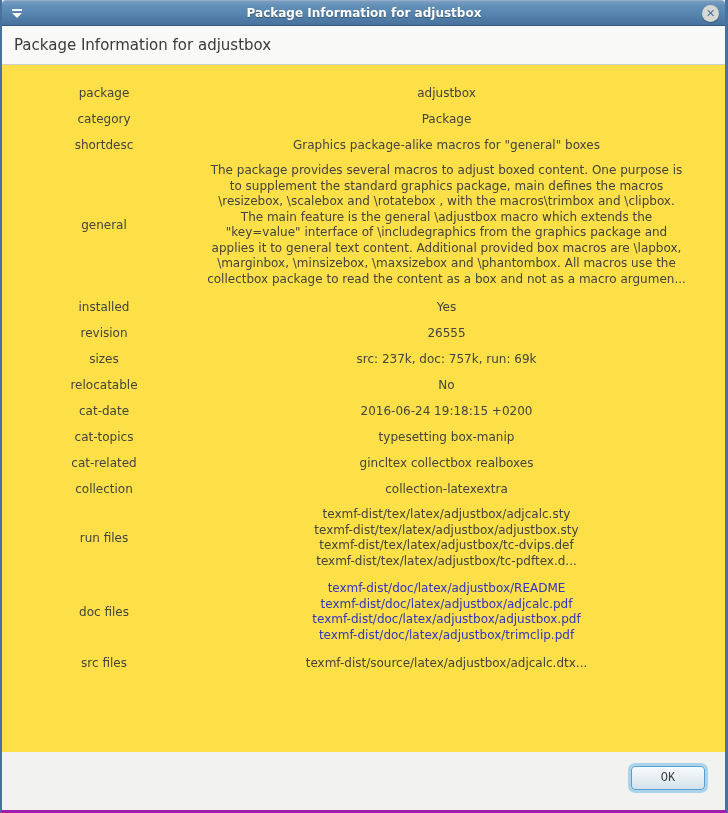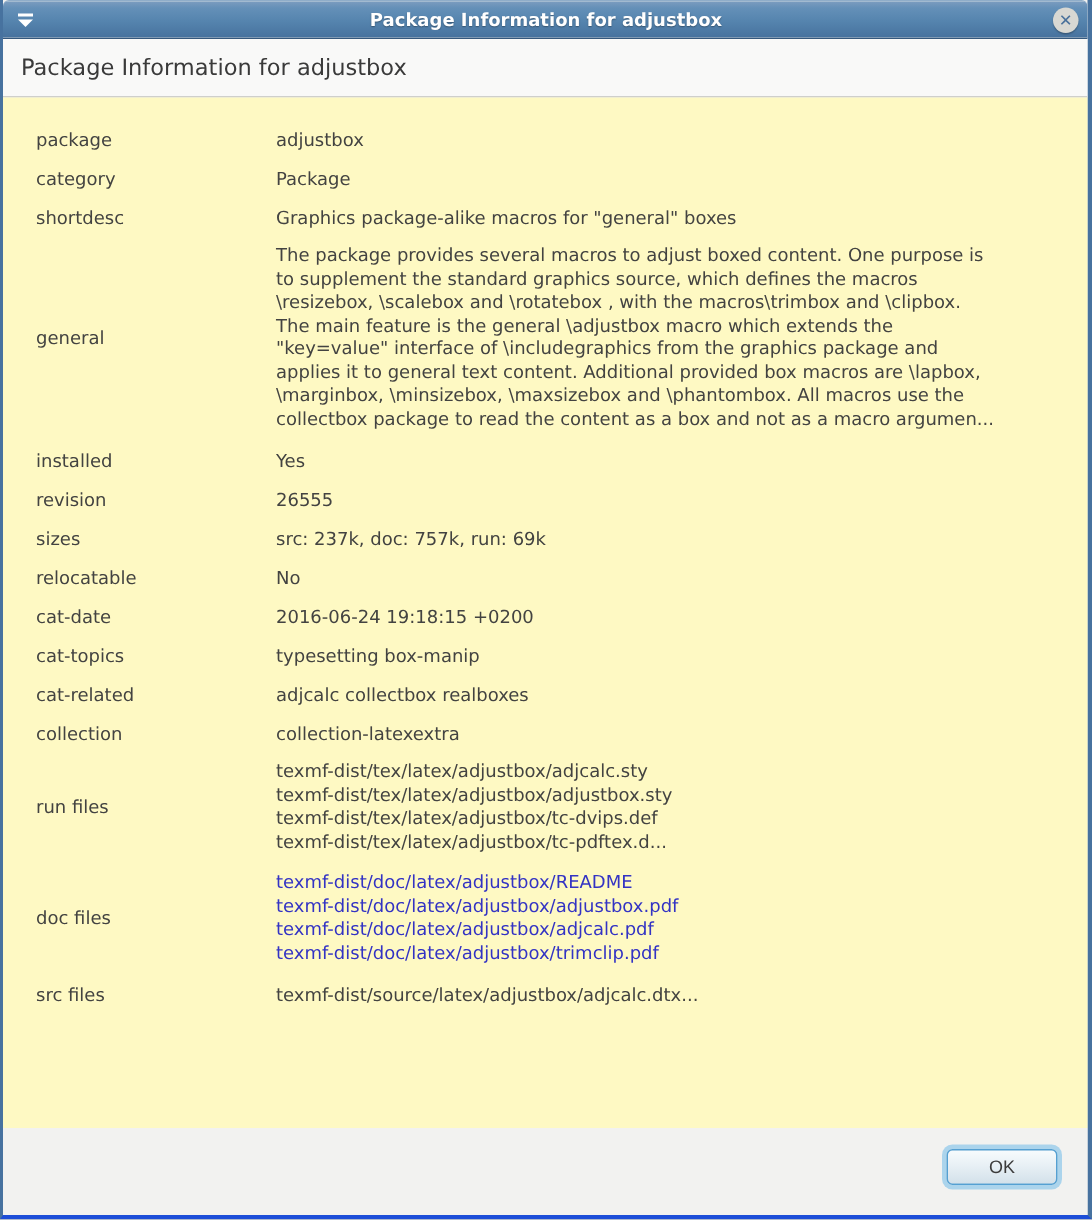--- a/index.html
+++ b/index.html
@@ -4,21 +4,21 @@
 <style>
   * { box-sizing: border-box; margin: 0; padding: 0; }
   html, body { background: #b9b9b5; }
   body { font-family: "DejaVu Sans", sans-serif; }
 
   .window {
     width: 728px; height: 813px;
     display: flex; flex-direction: column;
     border-left: 2px solid #47729f;
     border-right: 3px solid #47729f;
-    border-bottom: 3px solid #1d4ed8;
+    border-bottom: 3px solid #a21caf;
     background: #f2f2f0;
   }
 
   
   .titlebar {
     height: 26px; flex: 0 0 26px;
     display: flex; align-items: center;
     padding: 0 6px;
     background: linear-gradient(to bottom, #7b9cbf 0%, #6490b8 18%, #5584ae 55%, #47729e 100%);
     border-top: 1px solid #8fadc9;
@@ -60,45 +60,46 @@
     display: flex; align-items: center;
     padding: 0 12px;
   }
   .dialog-header h1 {
     font-size: 15px; font-weight: normal; color: #3a3a3a;
   }
 
   
   .content {
     flex: 1 1 auto;
-    background: #fef9c3;
+    background: #fde047;
     padding: 20px 10px 0 22px;
     font-size: 12px; color: #434341;
     overflow: hidden;
+    text-align: center;
   }
   .row { display: flex; align-items: flex-start; margin-bottom: 10px; }
   .row.block { align-items: center; margin-bottom: 12px; }
   .row .lbl { flex: 0 0 160px; color: #434341; line-height: 16px; }
   .row .val { flex: 1 1 auto; line-height: 16px; padding-right: 6px; }
   .row .val-lines { flex: 1 1 auto; padding-right: 6px; }
   .row .val-lines div, .row .val-lines a { display: block; line-height: 15.5px; }
   .row .val-lines a {
     color: #3333c4; text-decoration: none; cursor: pointer;
   }
 
   
   .footer {
     flex: 0 0 58px;
     background: #f2f2f0;
     display: flex; align-items: center; justify-content: flex-end;
     padding: 0 20px 6px 0;
   }
   .ok-button {
     width: 74px; height: 24px;
-    font-family: Liberation Sans, sans-serif;
+    font-family: Liberation Mono, monospace;
     font-size: 12px; color: #3c3c3c;
     background: linear-gradient(to bottom, #f7fbfd 0%, #e8f0f5 45%, #d3e1ea 100%);
     border: 1px solid #55a0d2;
     border-radius: 4px;
     box-shadow: 0 0 0 3px #abd4ec;
     cursor: pointer;
   }
 </style>
 </head>
 <body>
@@ -132,21 +133,21 @@
 
     <div class="row">
       <div class="lbl">shortdesc</div>
       <div class="val">Graphics package-alike macros for "general" boxes</div>
     </div>
 
     <div class="row block">
       <div class="lbl">general</div>
       <div class="val-lines">
         <div>The package provides several macros to adjust boxed content. One purpose is</div>
-        <div>to supplement the standard graphics source, which defines the macros</div>
+        <div>to supplement the standard graphics package, main defines the macros</div>
         <div>\resizebox, \scalebox and \rotatebox , with the macros\trimbox and \clipbox.</div>
         <div>The main feature is the general \adjustbox macro which extends the</div>
         <div>"key=value" interface of \includegraphics from the graphics package and</div>
         <div>applies it to general text content. Additional provided box macros are \lapbox,</div>
         <div>\marginbox, \minsizebox, \maxsizebox and \phantombox. All macros use the</div>
         <div>collectbox package to read the content as a box and not as a macro argumen...</div>
       </div>
     </div>
 
     <div class="row">
@@ -176,21 +177,21 @@
     </div>
 
 
     <div class="row">
       <div class="lbl">cat-topics</div>
       <div class="val">typesetting box-manip</div>
     </div>
 
     <div class="row">
       <div class="lbl">cat-related</div>
-      <div class="val">adjcalc collectbox realboxes</div>
+      <div class="val">gincltex collectbox realboxes</div>
     </div>
 
     <div class="row">
       <div class="lbl">collection</div>
       <div class="val">collection-latexextra</div>
     </div>
 
     <div class="row block">
       <div class="lbl">run files</div>
       <div class="val-lines">
@@ -198,22 +199,22 @@
         <div>texmf-dist/tex/latex/adjustbox/adjustbox.sty</div>
         <div>texmf-dist/tex/latex/adjustbox/tc-dvips.def</div>
         <div>texmf-dist/tex/latex/adjustbox/tc-pdftex.d...</div>
       </div>
     </div>
 
     <div class="row block">
       <div class="lbl">doc files</div>
       <div class="val-lines">
         <a>texmf-dist/doc/latex/adjustbox/README</a>
+        <a>texmf-dist/doc/latex/adjustbox/adjcalc.pdf</a>
         <a>texmf-dist/doc/latex/adjustbox/adjustbox.pdf</a>
-        <a>texmf-dist/doc/latex/adjustbox/adjcalc.pdf</a>
         <a>texmf-dist/doc/latex/adjustbox/trimclip.pdf</a>
       </div>
     </div>
 
     <div class="row">
       <div class="lbl">src files</div>
       <div class="val">texmf-dist/source/latex/adjustbox/adjcalc.dtx...</div>
     </div>
 
   </div>

